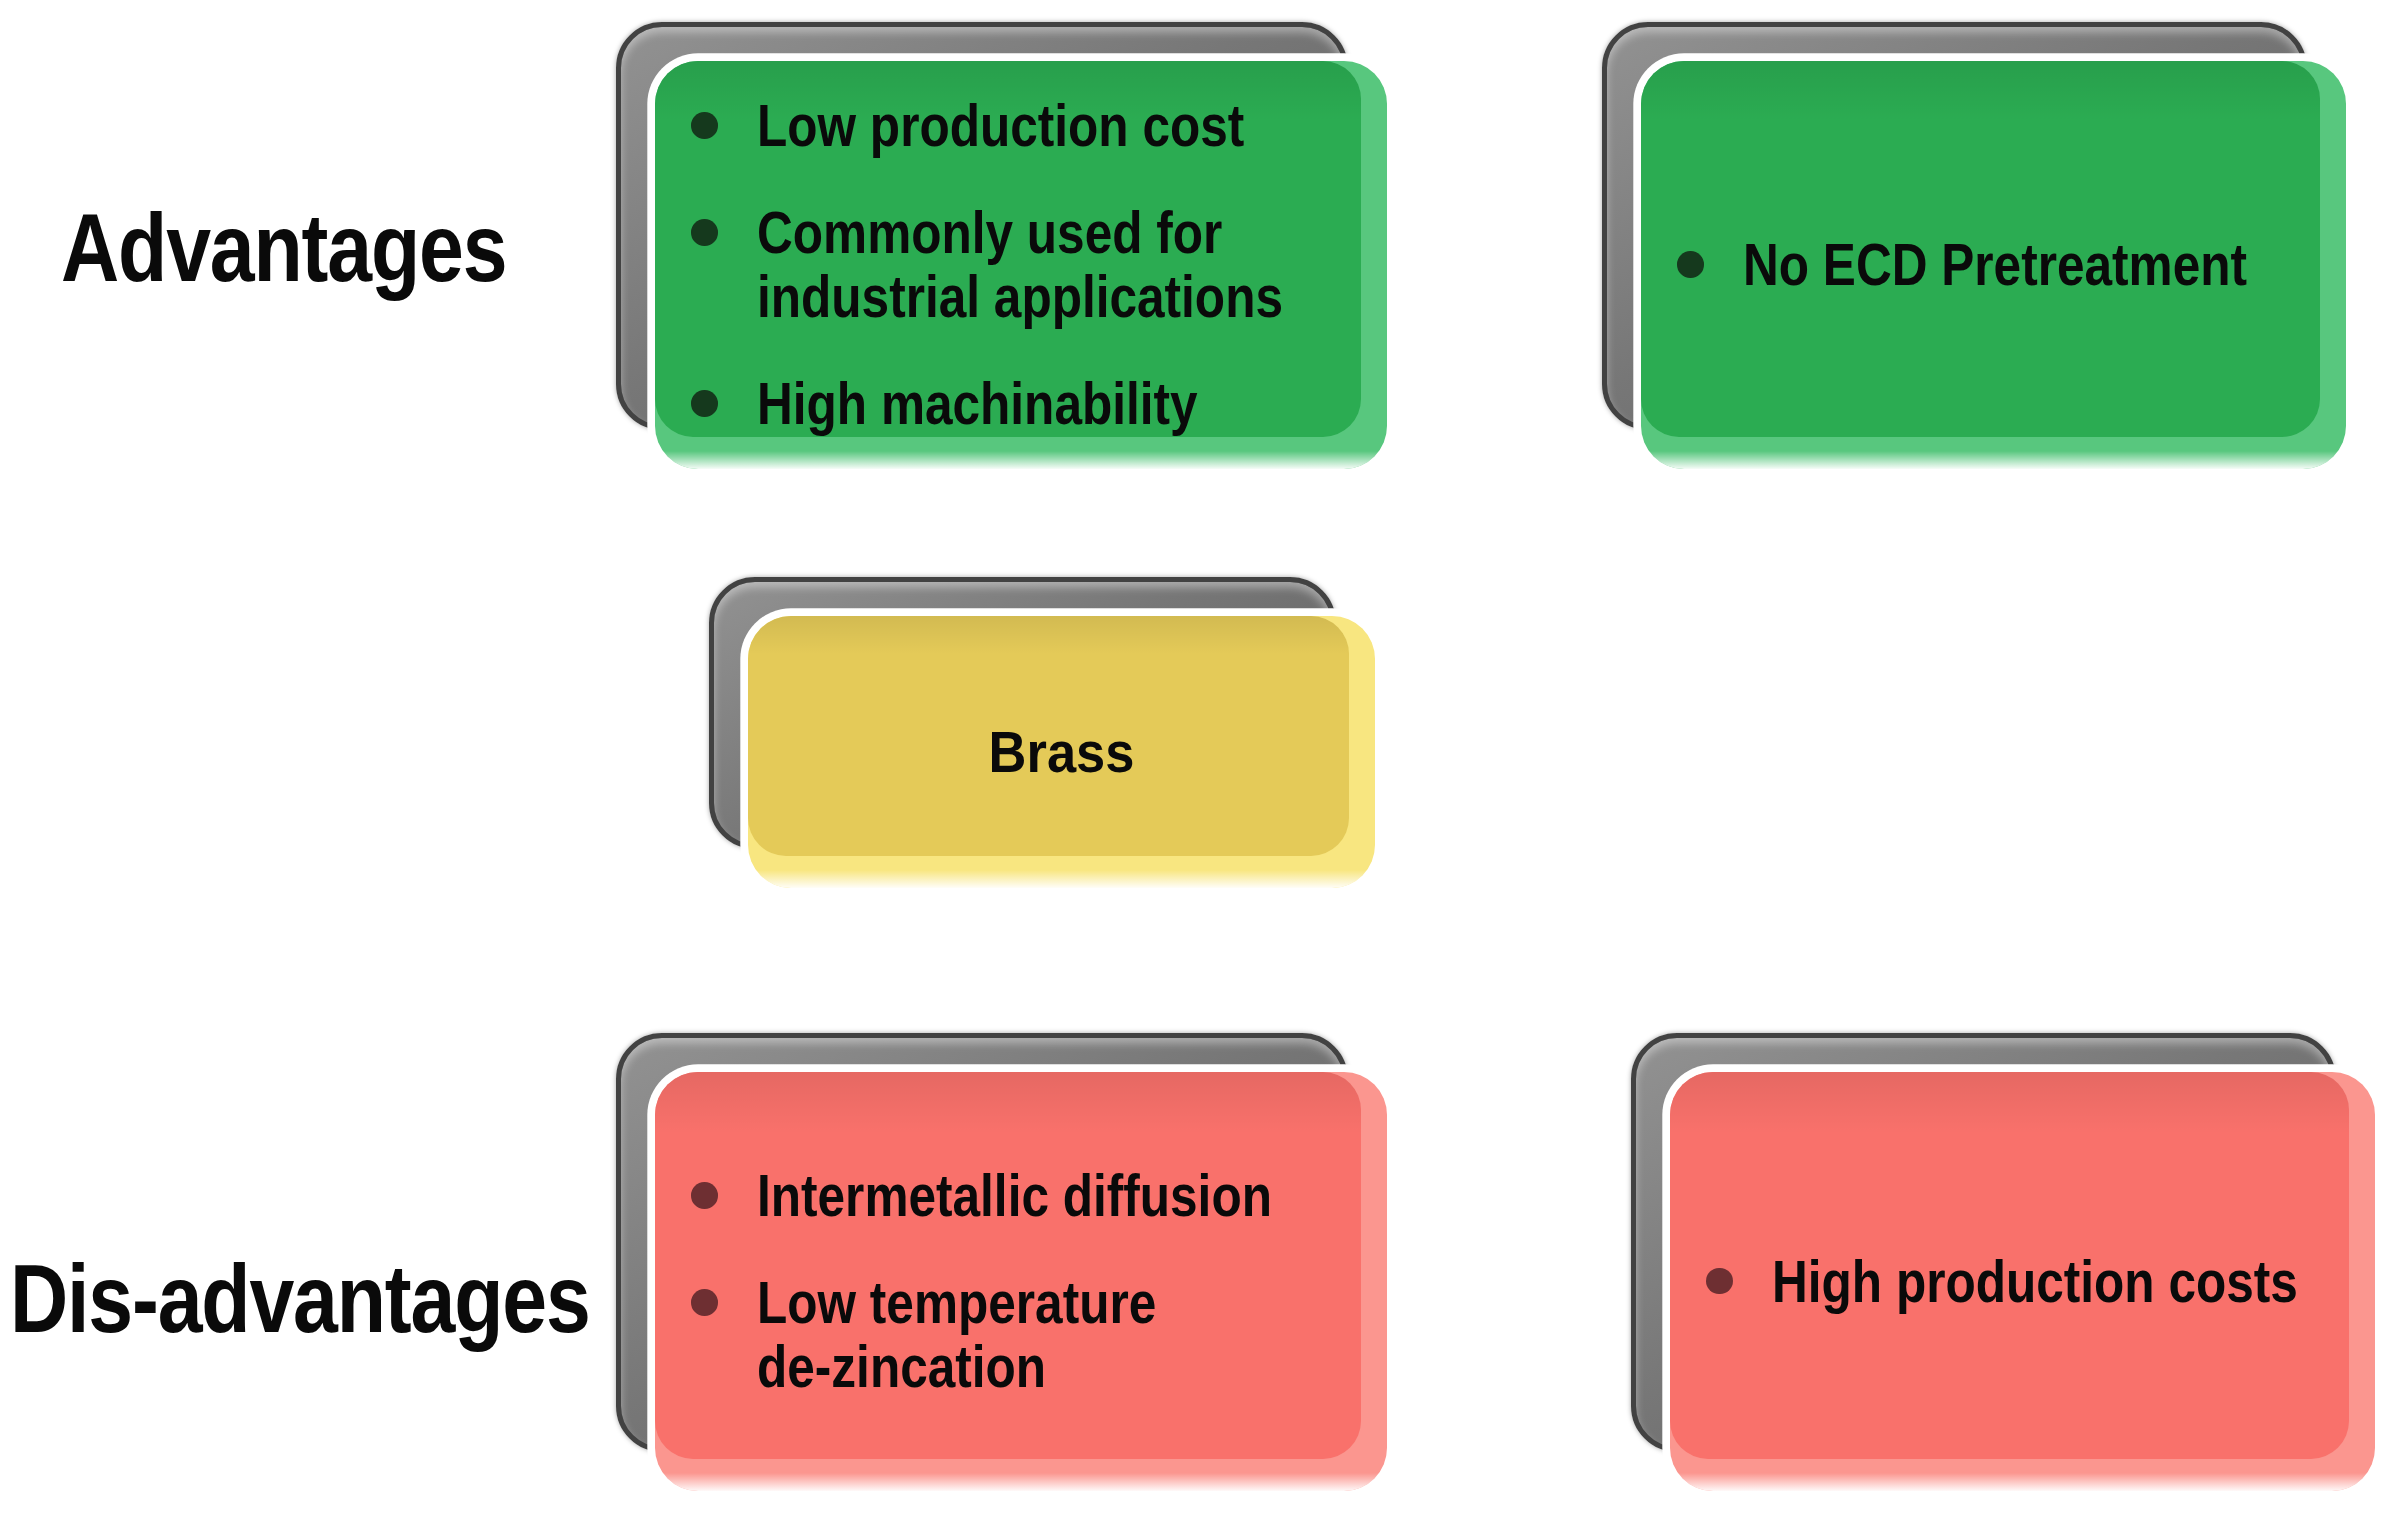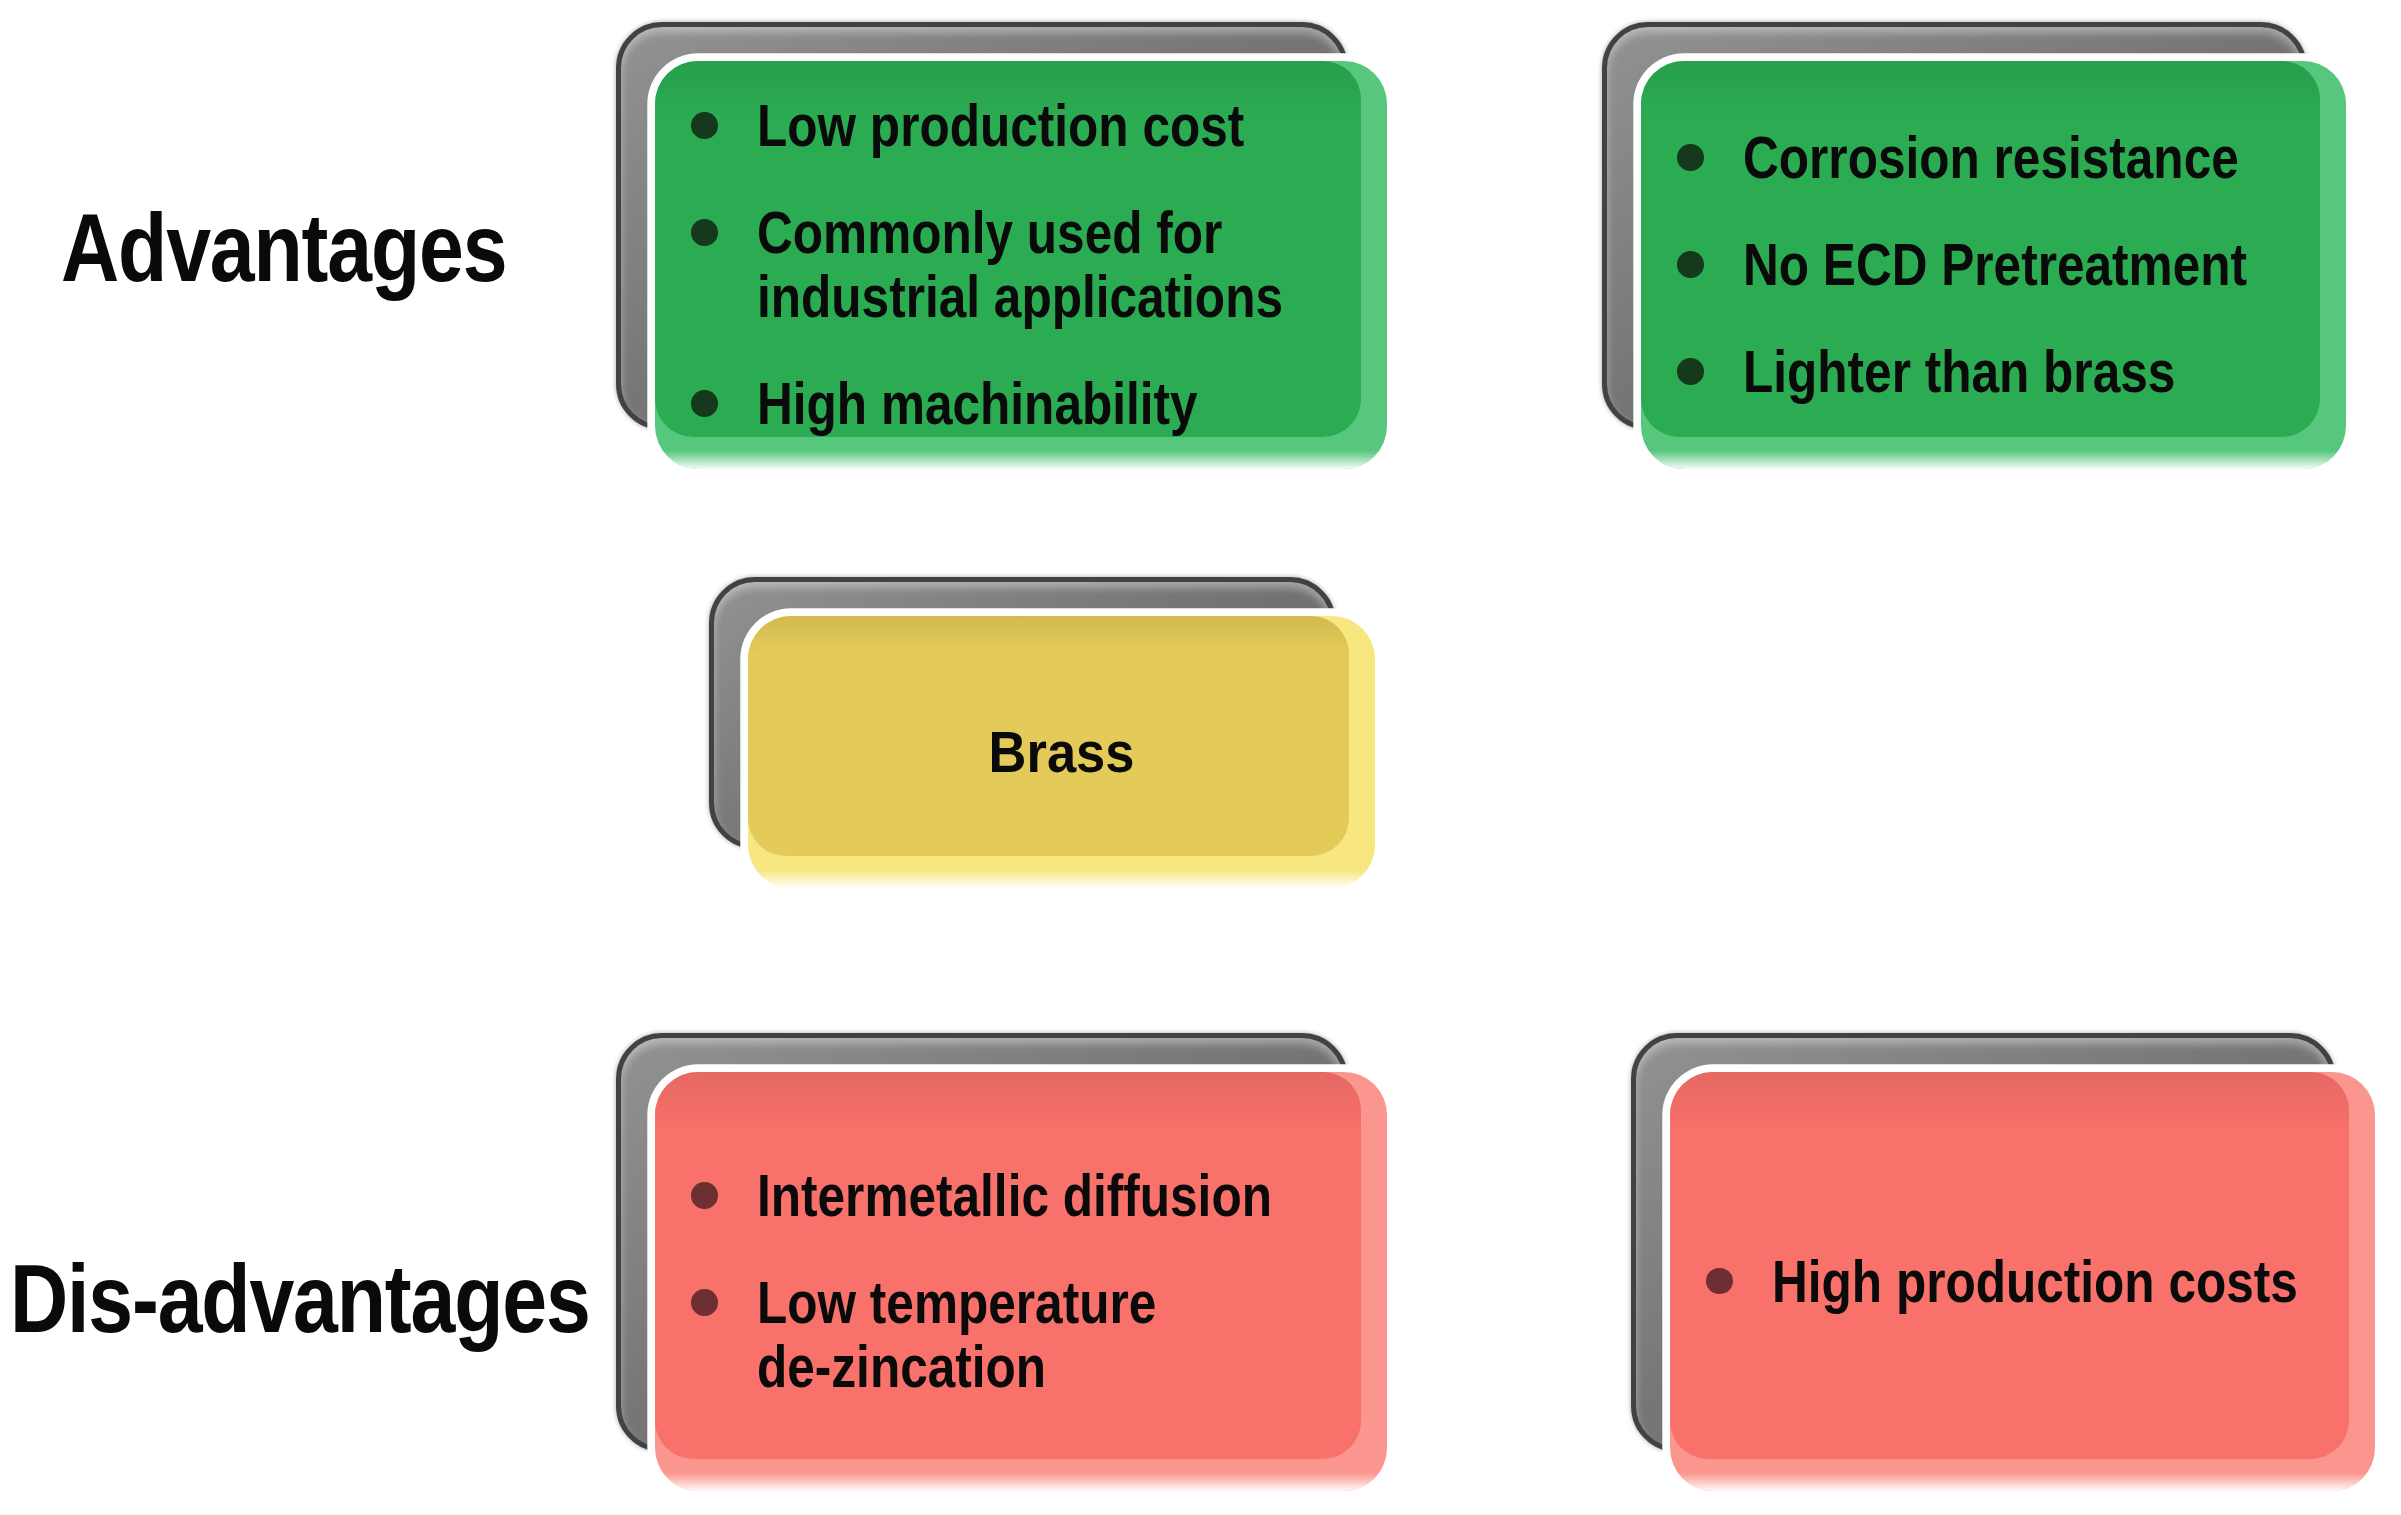--- a/index.html
+++ b/index.html
@@ -145,29 +145,21 @@
   </div>
 
   <div class="card green" id="card-steel-advantages">
     <div class="shadow"></div>
     <div class="face">
       <div class="main"></div>
       <div class="fade"></div>
       <ul class="bullets">
         <li>
           <span class="dot"></span>
-          <span class="btxt">Corrosion resistance</span>
-        </li>
-        <li>
-          <span class="dot"></span>
           <span class="btxt">No ECD Pretreatment</span>
-        </li>
-        <li>
-          <span class="dot"></span>
-          <span class="btxt">Lighter than brass</span>
         </li>
       </ul>
     </div>
   </div>
 
   <div class="card yellow" id="card-brass-title">
     <div class="shadow"></div>
     <div class="face">
       <div class="main"></div>
       <div class="fade"></div>

